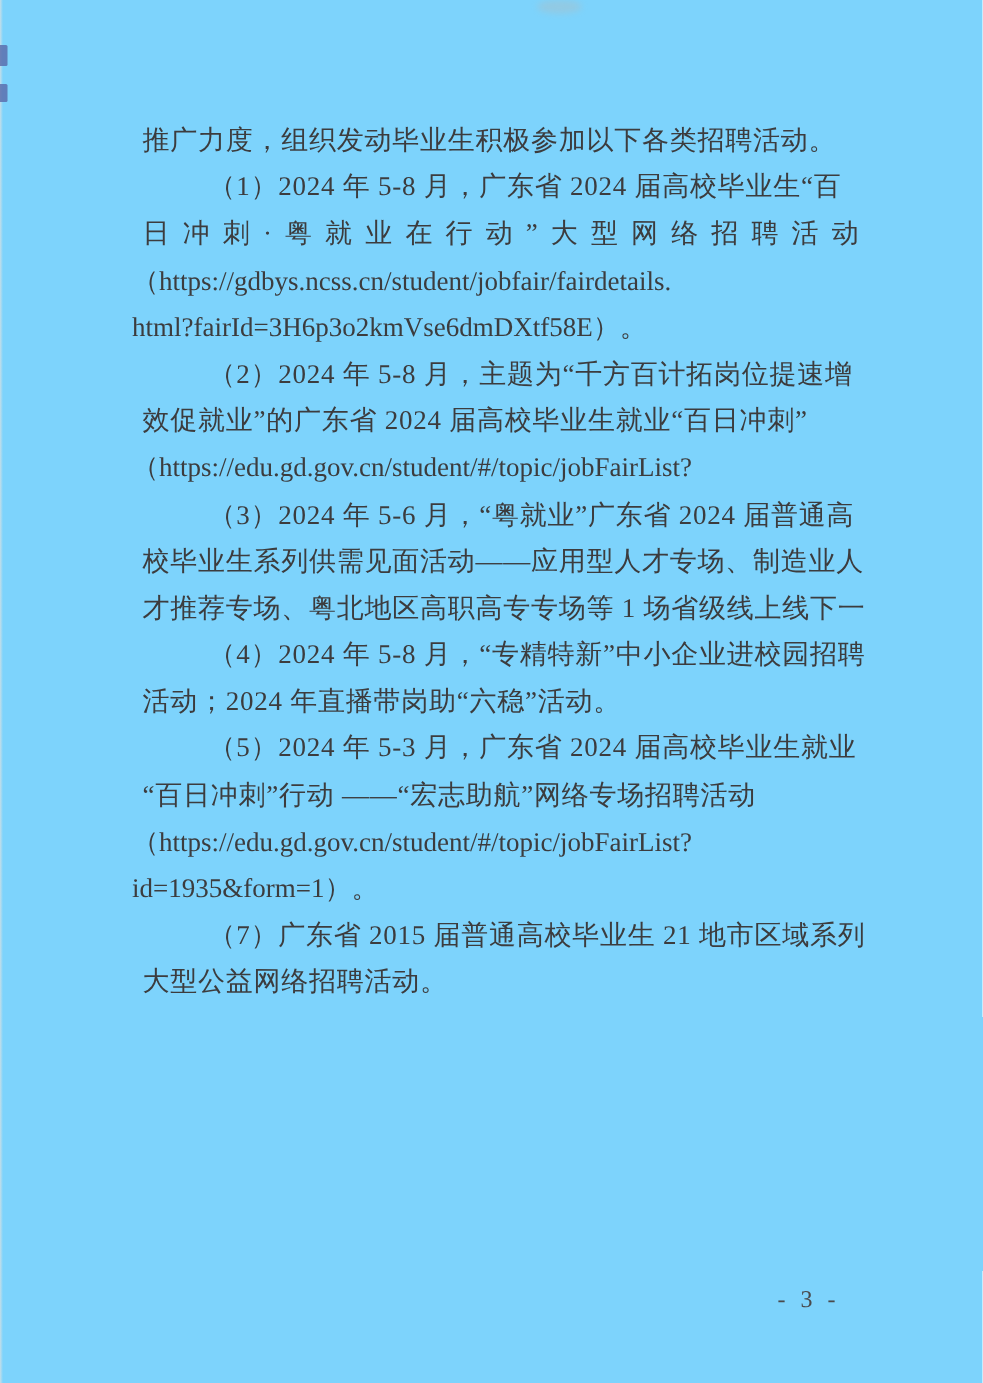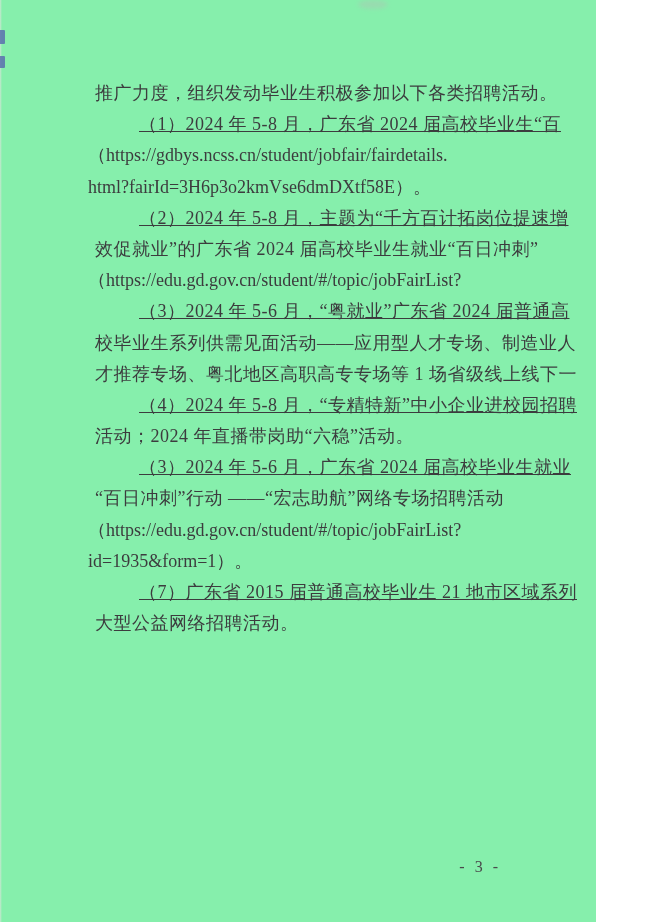--- a/index.html
+++ b/index.html
@@ -2,23 +2,23 @@
 <html><head>
 <meta charset="utf-8">
 <style>
   html, body {
     margin: 0;
     padding: 0;
     background: #ffffff;
   }
   .page {
     position: relative;
-    width: 596px;
+    width: 655px;
     height: 922px;
-    background: #86efac;
+    background: #7dd3fc;
     overflow: hidden;
     font-family: "Liberation Serif", "DejaVu Serif", serif;
     color: #3c3c3e;
   }
   
   .edge-line {
     position: absolute;
     left: 0; top: 0;
     width: 2px; height: 100%;
     background: linear-gradient(to right, #e3e3e0, rgba(255,255,255,0));
@@ -57,21 +57,20 @@
     font-size: 18px;
     letter-spacing: 0.5px;
     white-space: nowrap;
   }
   .ln.url {
     letter-spacing: 0;
     margin-left: -7px; 
   }
   .ln.indent {
     padding-left: 44px;
-    text-decoration: underline;
   }
   .ln.stretch {
     white-space: normal;
     text-align: justify;
     text-align-last: justify;
     text-justify: inter-character;
     letter-spacing: 0.5px;
   }
   .pagenum {
     position: absolute;
@@ -88,31 +87,32 @@
 
 <div class="page">
   <div class="edge-line"></div>
   <div class="artifact mark1"></div>
   <div class="artifact mark2"></div>
   <div class="smudge"></div>
 
   <div class="textblock">
     <div class="ln">推广力度，组织发动毕业生积极参加以下各类招聘活动。</div>
     <div class="ln indent">（1）2024 年 5-8 月，广东省 2024 届高校毕业生“百</div>
+    <div class="ln stretch">日冲刺·粤就业在行动”大型网络招聘活动</div>
     <div class="ln url">（https://gdbys.ncss.cn/student/jobfair/fairdetails.</div>
     <div class="ln url">html?fairId=3H6p3o2kmVse6dmDXtf58E）。</div>
     <div class="ln indent">（2）2024 年 5-8 月，主题为“千方百计拓岗位提速增</div>
     <div class="ln">效促就业”的广东省 2024 届高校毕业生就业“百日冲刺”</div>
     <div class="ln url">（https://edu.gd.gov.cn/student/#/topic/jobFairList?</div>
     <div class="ln indent">（3）2024 年 5-6 月，“粤就业”广东省 2024 届普通高</div>
     <div class="ln">校毕业生系列供需见面活动——应用型人才专场、制造业人</div>
     <div class="ln">才推荐专场、粤北地区高职高专专场等 1 场省级线上线下一</div>
     <div class="ln indent">（4）2024 年 5-8 月，“专精特新”中小企业进校园招聘</div>
     <div class="ln">活动；2024 年直播带岗助“六稳”活动。</div>
-    <div class="ln indent">（3）2024 年 5-6 月，广东省 2024 届高校毕业生就业</div>
+    <div class="ln indent">（5）2024 年 5-3 月，广东省 2024 届高校毕业生就业</div>
     <div class="ln">“百日冲刺”行动 ——“宏志助航”网络专场招聘活动</div>
     <div class="ln url">（https://edu.gd.gov.cn/student/#/topic/jobFairList?</div>
     <div class="ln url">id=1935&amp;form=1）。</div>
     <div class="ln indent">（7）广东省 2015 届普通高校毕业生 21 地市区域系列</div>
     <div class="ln">大型公益网络招聘活动。</div>
   </div>
 
   <div class="pagenum">- 3 -</div>
 </div>
 

